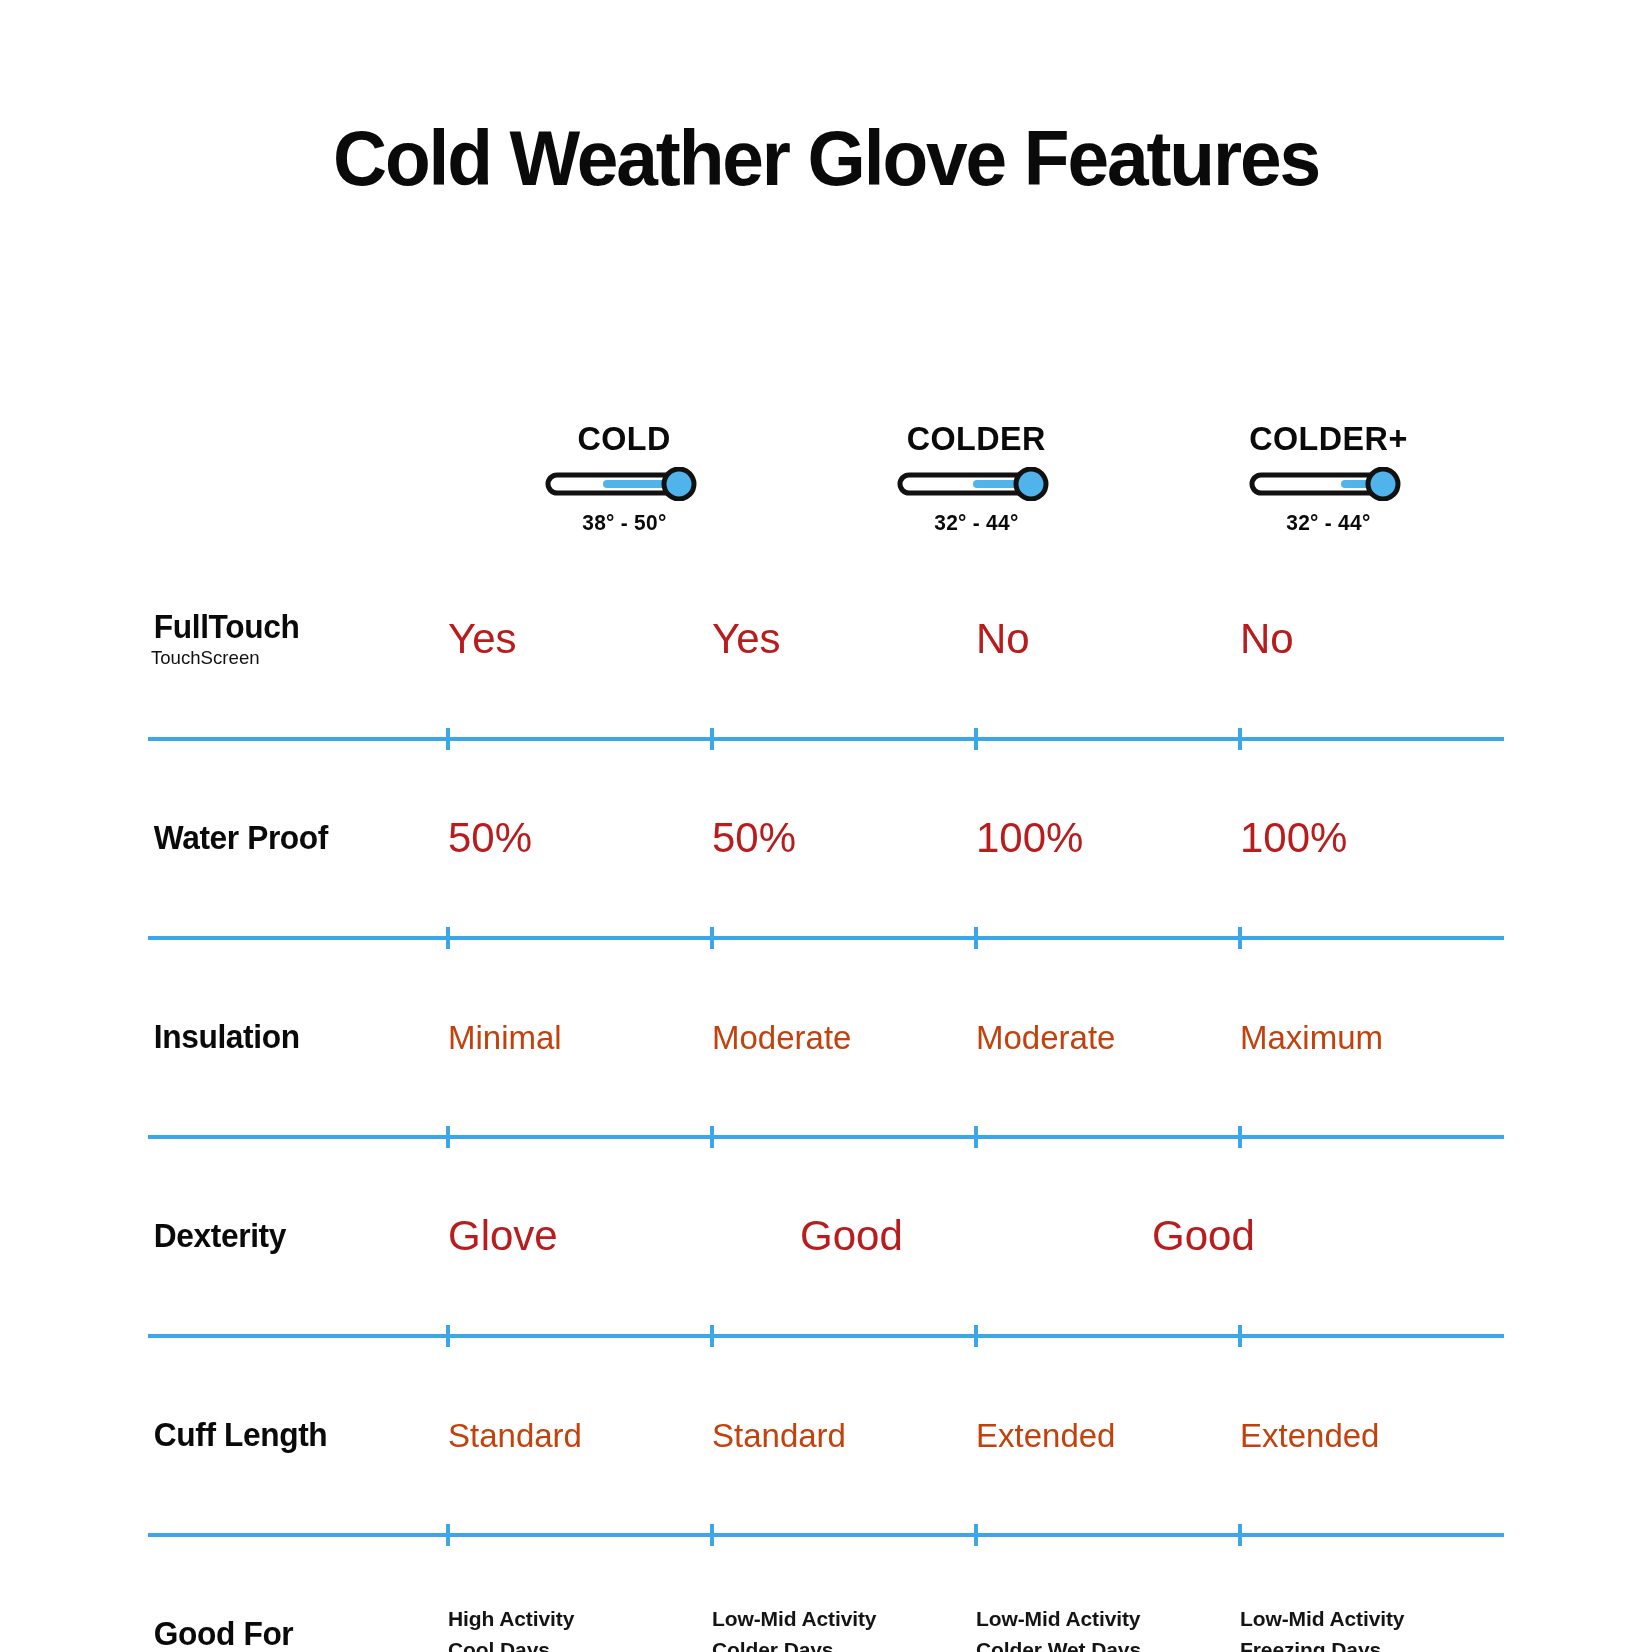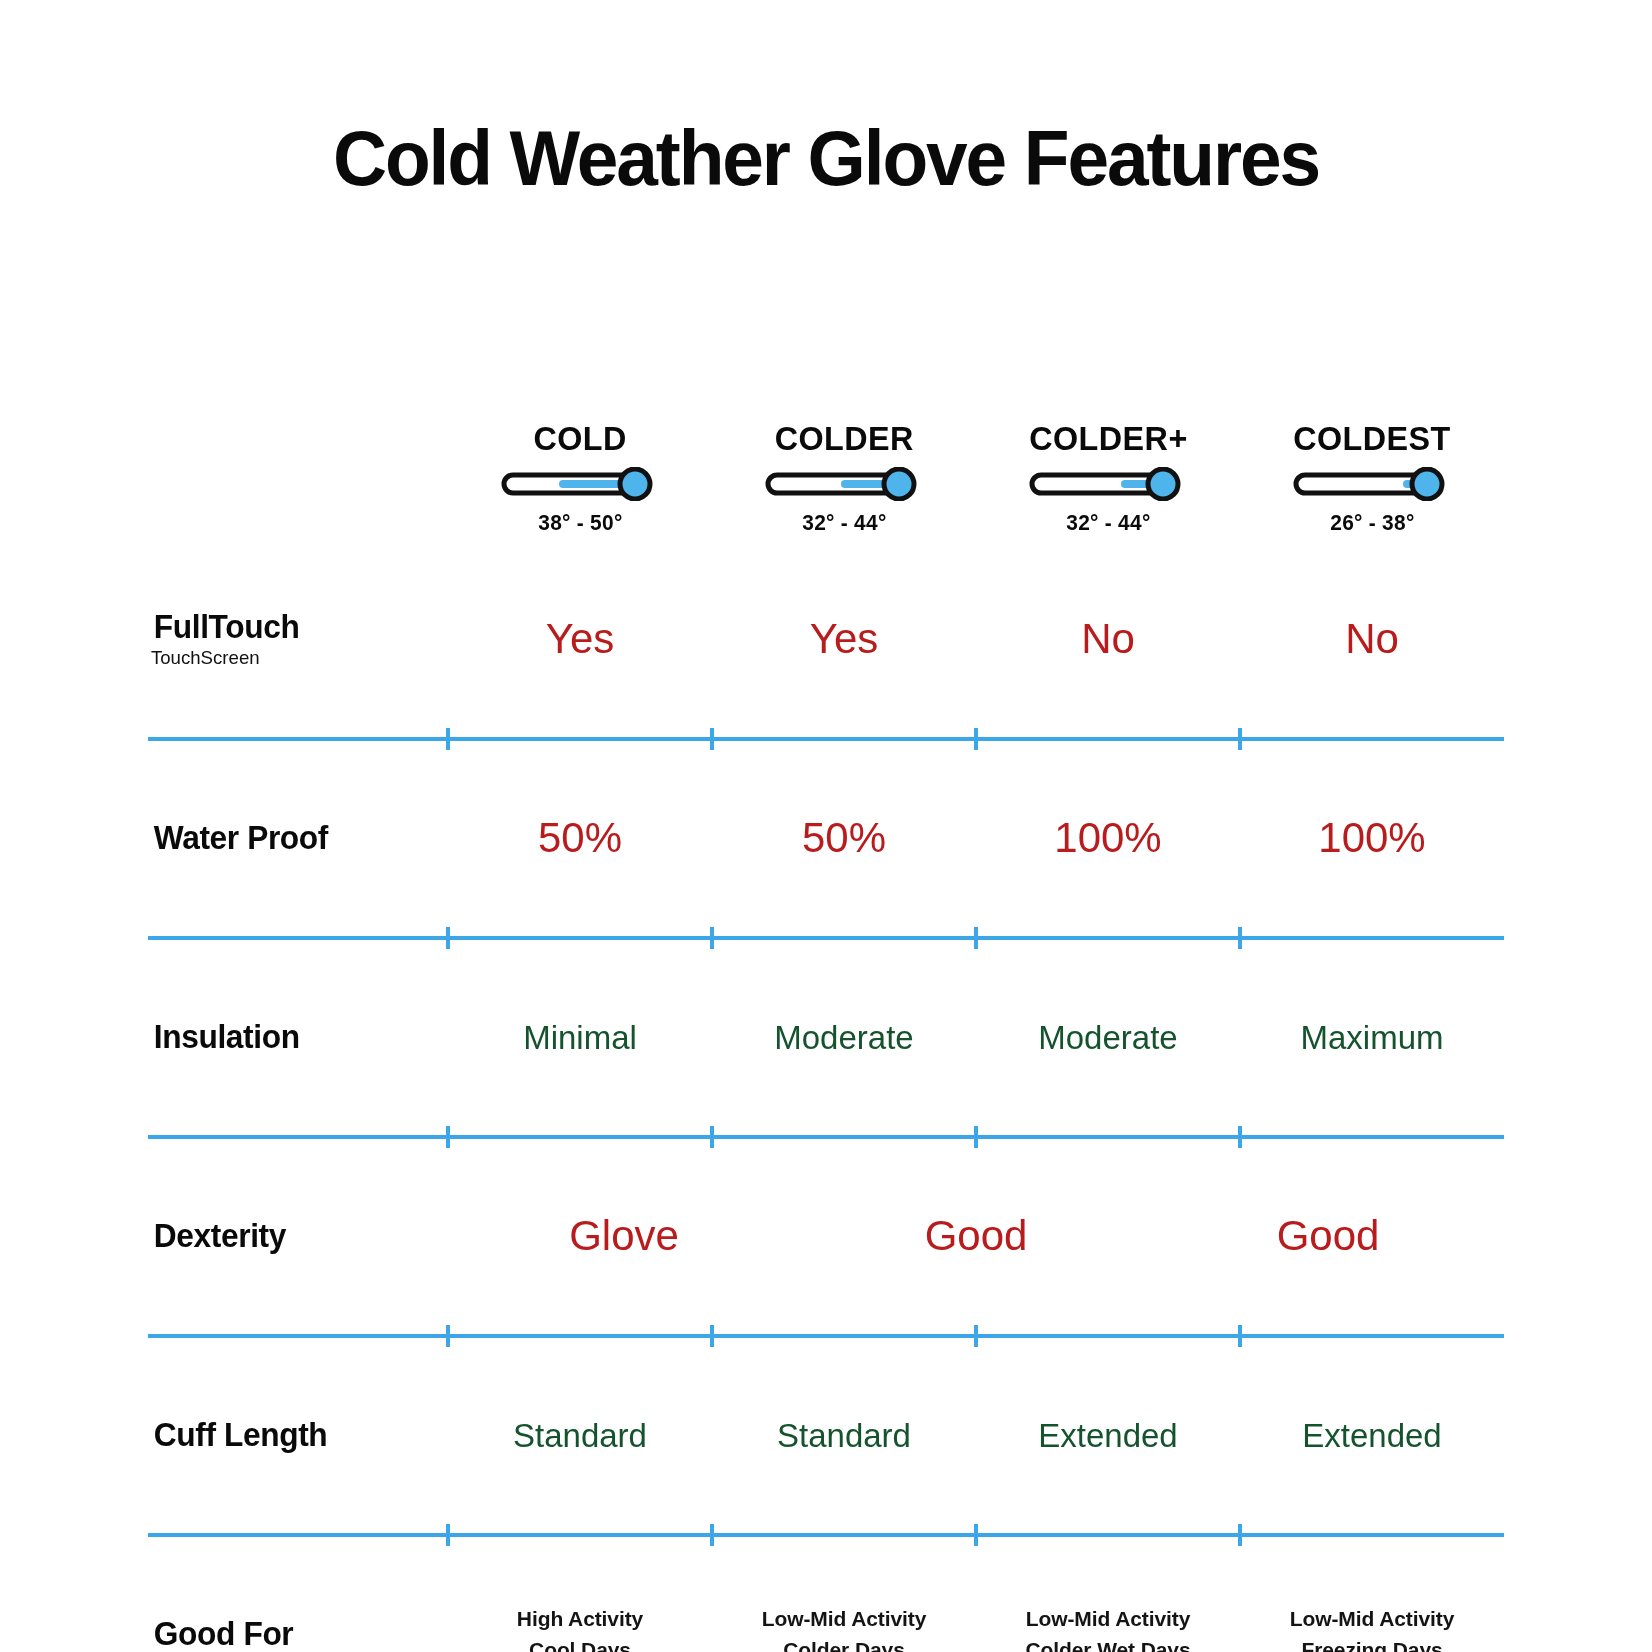--- a/index.html
+++ b/index.html
@@ -53,21 +53,21 @@
 
   .label-cell {
     width: 300px;
     flex: 0 0 300px;
     text-align: left;
     padding-right: 8px;
   }
 
   .data-cell {
     flex: 1 1 0;
-    text-align: center;
+    text-align: left;
     min-width: 0;
   }
 
   
   .header-row {
     height: 150px;
     align-items: flex-start;
   }
 
   .col-head {
@@ -131,21 +131,21 @@
   .value-lg {
     font-size: 42px;
     font-weight: 400;
     color: #b91c1c;
     line-height: 1.15;
   }
 
   .value-md {
     font-size: 33px;
     font-weight: 400;
-    color: #14532d;
+    color: #c2410c;
     line-height: 1.15;
   }
 
   .value-sm {
     font-size: 21px;
     font-weight: 700;
     color: #141414;
     line-height: 1.45;
     letter-spacing: -0.1px;
   }
@@ -217,29 +217,20 @@
       <div class="data-cell col-head">
         <div class="col-title">COLDER+</div>
         <svg class="thermo" viewBox="0 0 158 34">
           <rect x="3" y="8" width="128" height="18" rx="9" ry="9" fill="#ffffff" stroke="#111111" stroke-width="5"></rect>
           <rect x="92" y="13" width="41" height="8" rx="4" ry="4" fill="#4FB3EC"></rect>
           <circle cx="134" cy="17" r="15" fill="#4FB3EC" stroke="#111111" stroke-width="5"></circle>
         </svg>
         <div class="temp-range">32° - 44°</div>
       </div>
 
-      <div class="data-cell col-head">
-        <div class="col-title">COLDEST</div>
-        <svg class="thermo" viewBox="0 0 158 34">
-          <rect x="3" y="8" width="128" height="18" rx="9" ry="9" fill="#ffffff" stroke="#111111" stroke-width="5"></rect>
-          <rect x="110" y="13" width="23" height="8" rx="4" ry="4" fill="#4FB3EC"></rect>
-          <circle cx="134" cy="17" r="15" fill="#4FB3EC" stroke="#111111" stroke-width="5"></circle>
-        </svg>
-        <div class="temp-range">26° - 38°</div>
-      </div>
     </div>
 
     <div class="row feature-row">
       <div class="label-cell">
         <div class="row-label">FullTouch</div>
         <div class="row-sublabel">TouchScreen</div>
       </div>
       <div class="data-cell value-lg">Yes</div>
       <div class="data-cell value-lg">Yes</div>
       <div class="data-cell value-lg">No</div>

